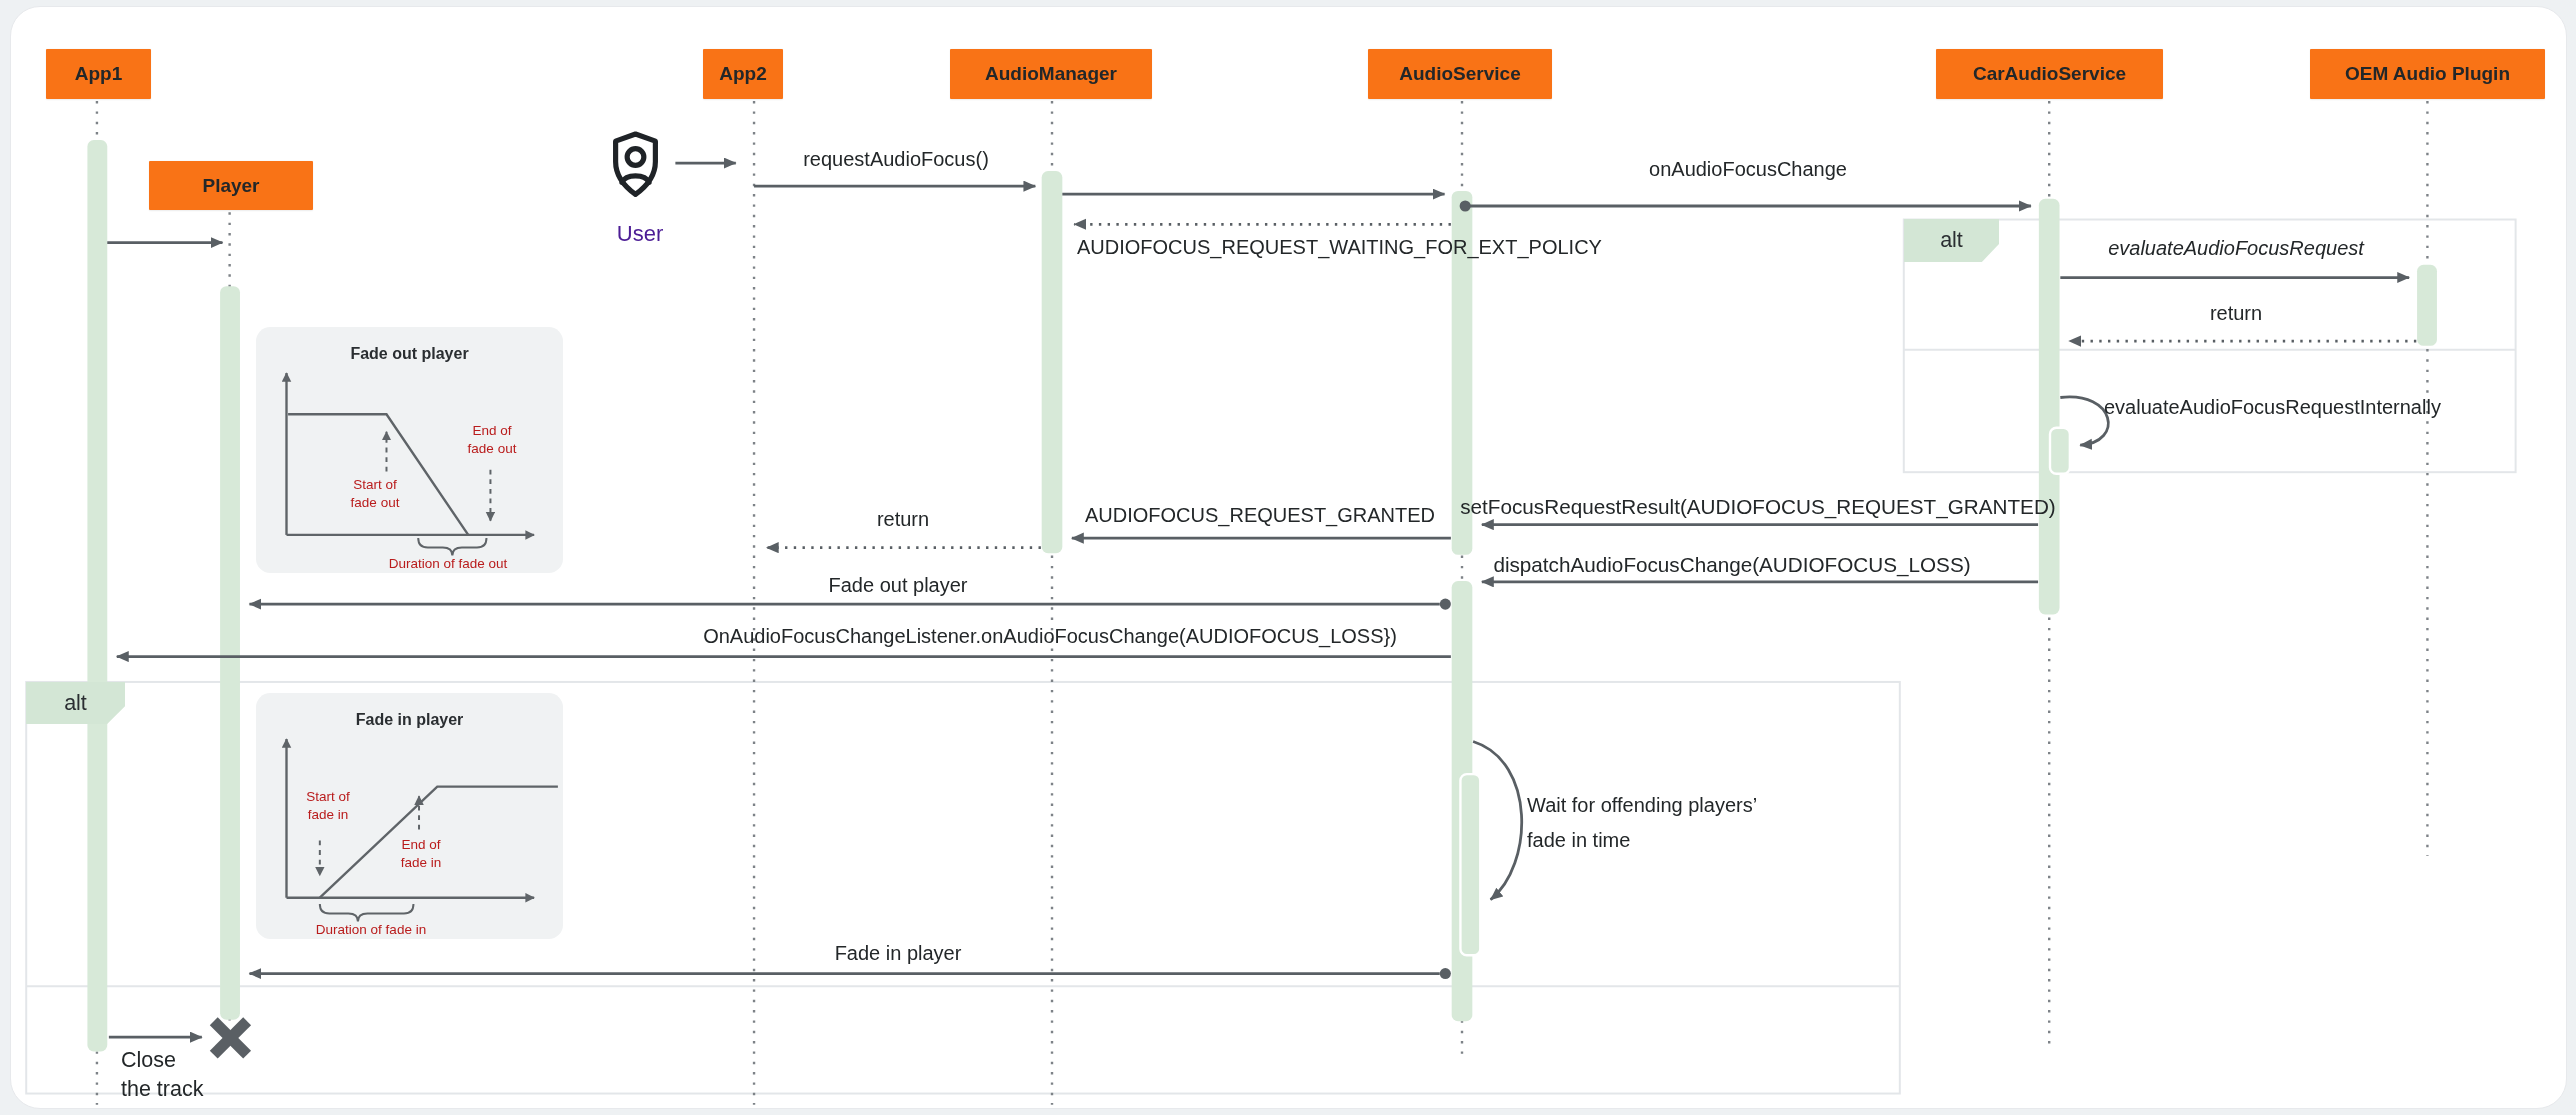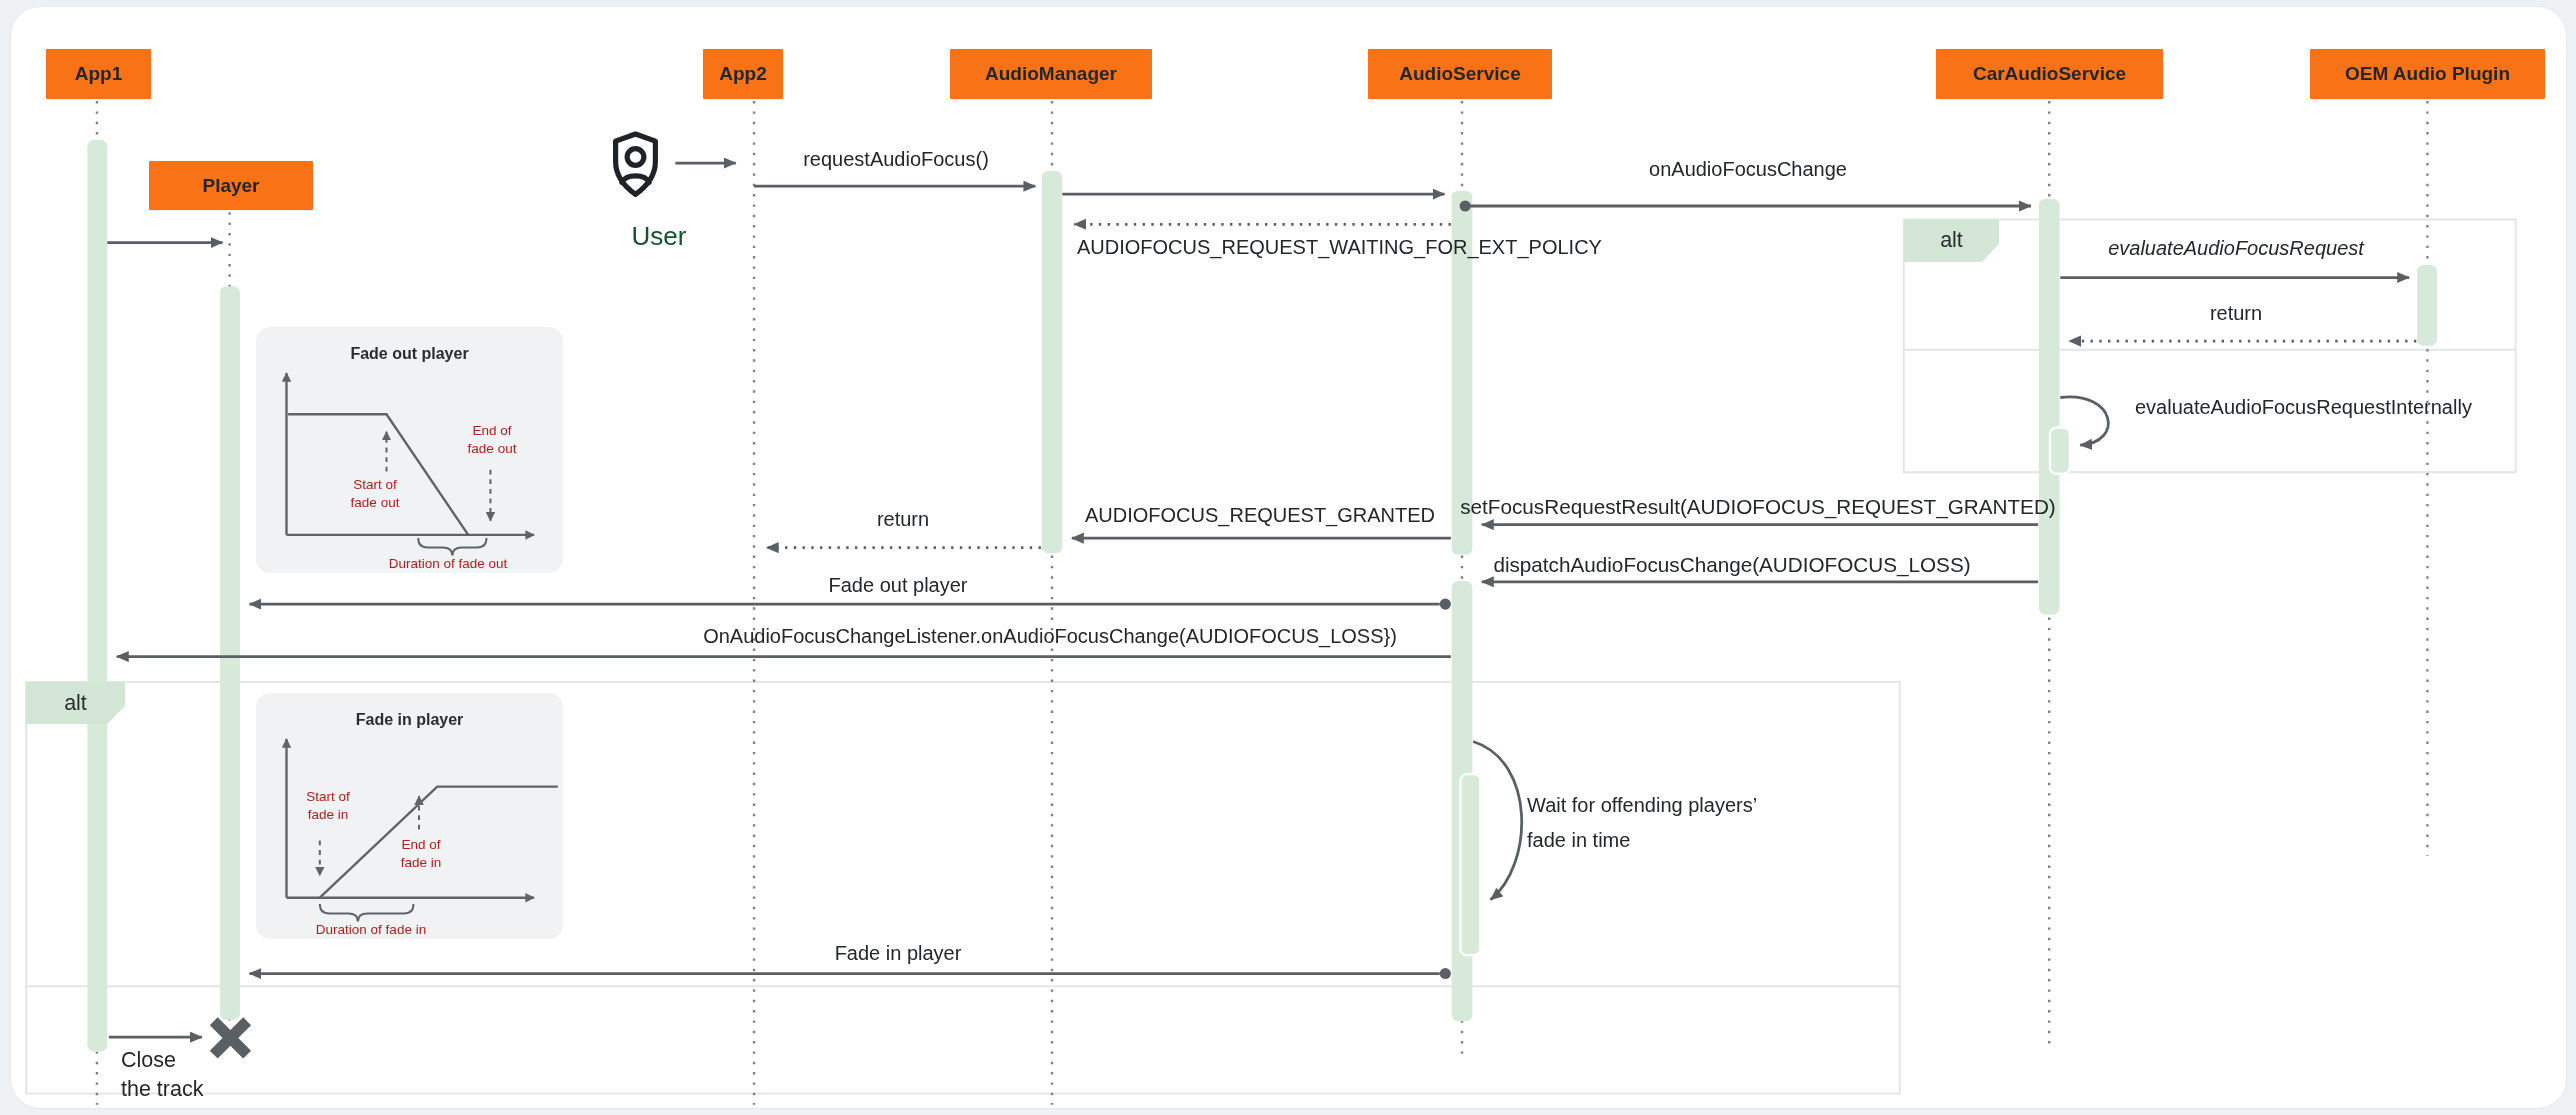--- a/index.html
+++ b/index.html
@@ -40,21 +40,21 @@
     border-radius:14.3px;
   }
   .inset-title{
     position:absolute;left:0;right:0;top:17.5px;text-align:center;
     font-size:16px;font-weight:bold;color:#2a2e31;
   }
   .ins-label{
     position:absolute;font-size:13.5px;line-height:17.5px;color:#b91c1c;
     text-align:center;white-space:pre-line;transform:translateX(-50%);
   }
-  .user-label{position:absolute;font-size:26px;color:#14532d;transform:translateX(-50%);margin-left:19px;}
+  .user-label{position:absolute;font-size:22px;color:#4c1d95;transform:translateX(-50%);}
 </style>
 </head>
 <body>
 
 <div class="canvas"></div>
 
 <svg class="overlay" width="2576" height="1116" viewBox="0 0 3242 1404">
   <defs>
     <marker id="ah" markerUnits="userSpaceOnUse" markerWidth="20" markerHeight="16" refX="15" refY="7" orient="auto">
       <path d="M0,0 L16,7 L0,14 Z" fill="#595f64"></path>
@@ -144,21 +144,21 @@
 <div class="user-label" style="left:640px;top:221px;">User</div>
 
 <div class="alt-tab" style="left:26px;top:682px;width:99px;height:42px;">alt</div>
 <div class="alt-tab" style="left:1904px;top:219px;width:95px;height:43px;">alt</div>
 
 <div class="msg ctr" style="left:896px;top:146px;">requestAudioFocus()</div>
 <div class="msg ctr" style="left:1748px;top:156px;">onAudioFocusChange</div>
 <div class="msg" style="left:1077px;top:234px;">AUDIOFOCUS_REQUEST_WAITING_FOR_EXT_POLICY</div>
 <div class="msg ctr" style="left:2236px;top:235px;font-style:italic;">evaluateAudioFocusRequest</div>
 <div class="msg ctr" style="left:2236px;top:300px;">return</div>
-<div class="msg" style="left:2104px;top:394px;margin-left:31px;">evaluateAudioFocusRequestInternally</div>
+<div class="msg" style="left:2104px;top:394px;">evaluateAudioFocusRequestInternally</div>
 <div class="msg ctr" style="left:1758px;top:493px;font-size:20.7px;">setFocusRequestResult(AUDIOFOCUS_REQUEST_GRANTED)</div>
 <div class="msg ctr" style="left:1260px;top:502px;">AUDIOFOCUS_REQUEST_GRANTED</div>
 <div class="msg ctr" style="left:903px;top:506px;">return</div>
 <div class="msg ctr" style="left:1732px;top:551px;font-size:20.7px;">dispatchAudioFocusChange(AUDIOFOCUS_LOSS)</div>
 <div class="msg ctr" style="left:898px;top:572px;">Fade out player</div>
 <div class="msg ctr" style="left:1050px;top:623px;">OnAudioFocusChangeListener.onAudioFocusChange(AUDIOFOCUS_LOSS})</div>
 <div class="msg pre" style="left:1527px;top:788px;line-height:35px;">Wait for offending players’
 fade in time</div>
 <div class="msg ctr" style="left:898px;top:940px;">Fade in player</div>
 <div class="msg pre" style="left:121px;top:1046px;line-height:29px;font-size:21.5px;">Close

